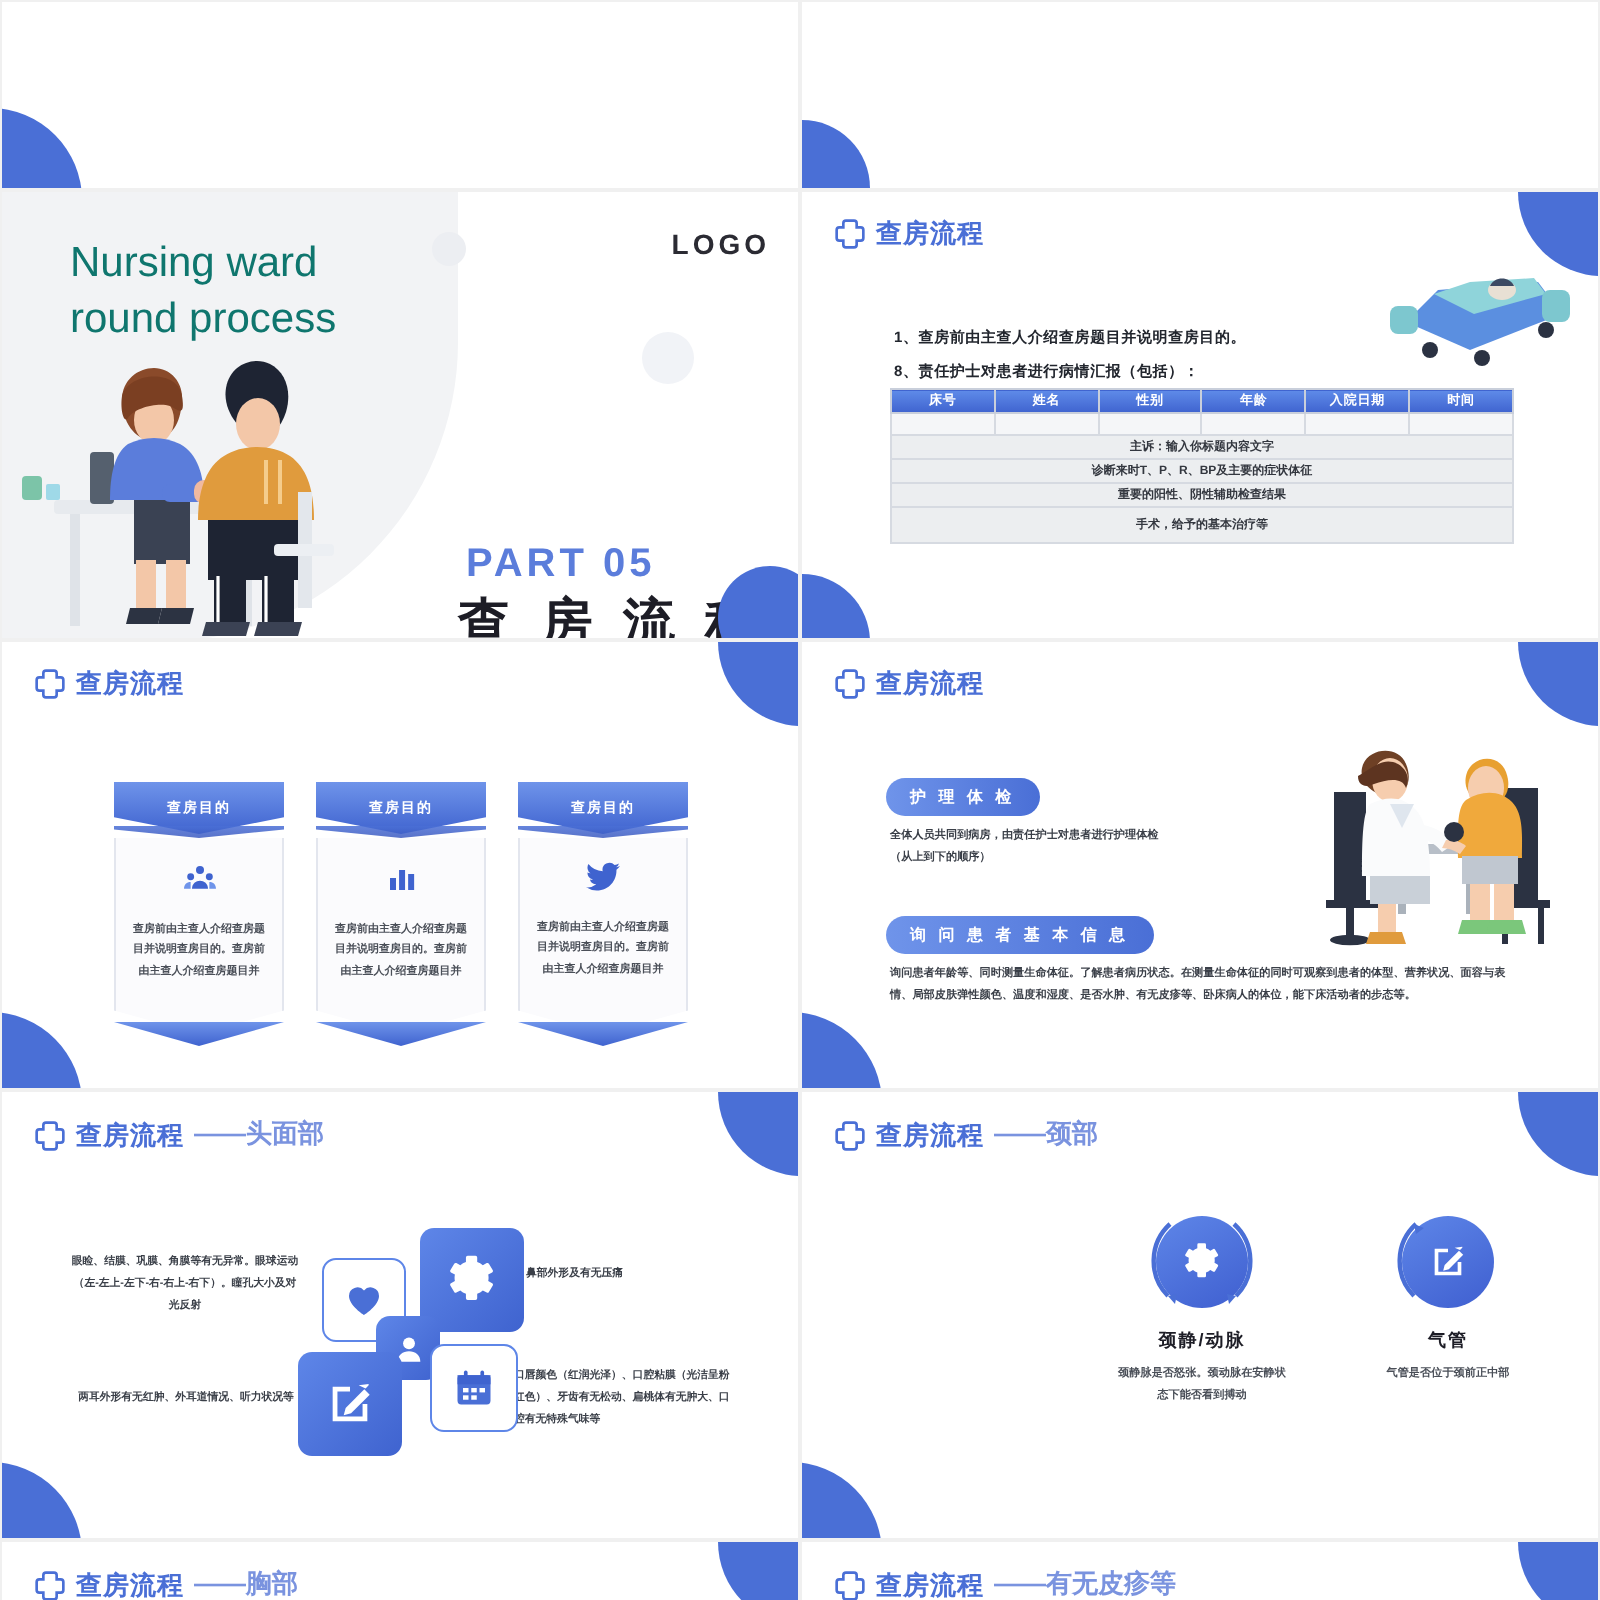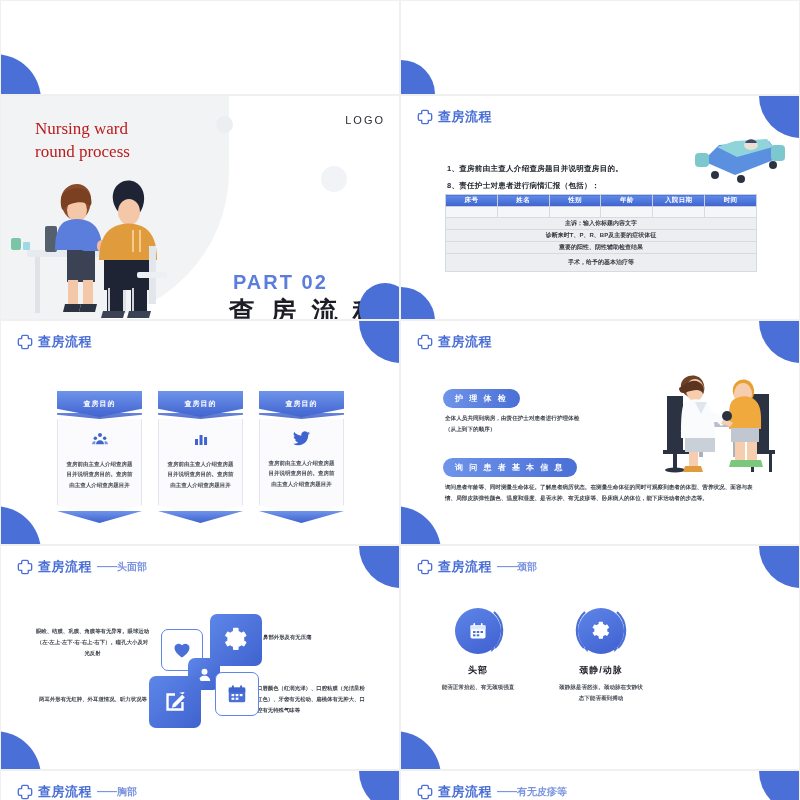--- a/index.html
+++ b/index.html
@@ -54,51 +54,51 @@
   .s-head {
     position: absolute; top: 12px; left: 16px;
     display: flex; align-items: center; gap: 5px;
   }
   .cross-icon { width: 16px; height: 16px; flex: 0 0 auto; }
   .s-title {
     font-size: 13px; font-weight: bold; color: #4a6fd6;
     letter-spacing: 0.5px; white-space: nowrap;
   }
   .s-sub {
-    font-size: 10px; font-weight: bold; color: #7a93df;
+    font-size: 13px; font-weight: bold; color: #7a93df;
     white-space: nowrap; padding-bottom: 1px;
   }
 
   
   .cover { background: #ffffff; }
   .cover-left {
     position: absolute; left: 0; top: 0; width: 228px; height: 225px;
     background: #f2f3f5;
     border-bottom-right-radius: 150px;
   }
   .cover-left::after{
     content:""; position:absolute; right:-10px; top:0; width:120px; height:225px;
     background:#f7f8fa; border-bottom-left-radius:100px; z-index:-1;
   }
   .cover-ghost {
     position: absolute; left: 34px; top: 22px;
-    font-size: 17px; line-height: 1.35; color: #b91c1c;
-    font-family: Liberation Serif, serif;
+    font-size: 21px; line-height: 1.35; color: #0f766e;
+    font-family: Liberation Sans, sans-serif;
   }
   .cover-dot {
     position: absolute; left: 215px; top: 20px;
     width: 17px; height: 17px; border-radius: 50%; background: #eceef2;
   }
   .cover-dot2 {
     position: absolute; left: 320px; top: 70px;
     width: 26px; height: 26px; border-radius: 50%; background: #f1f3f7;
   }
   .logo-txt {
     position: absolute; right: 16px; top: 18px;
-    font-size: 11px; font-weight: normal; letter-spacing: 2px; color: #2b2b33;
+    font-size: 14px; font-weight: bold; letter-spacing: 2px; color: #2b2b33;
   }
   .part-no {
     position: absolute; left: 232px; top: 175px;
     font-size: 20px; font-weight: bold; letter-spacing: 2px; color: #5b7ddb;
   }
   .part-cn {
     position: absolute; left: 228px; top: 198px;
     font-size: 26px; font-weight: bold; letter-spacing: 4px; color: #1d1d26;
   }
   .cover-illus { position: absolute; left: 8px; top: 58px; width: 180px; height: 165px; }
@@ -203,21 +203,21 @@
   <div class="slide">
     <div class="inner cover">
       <div class="cover-left"></div>
       <div class="cover-dot"></div>
       <div class="cover-dot2"></div>
       <div class="cover-ghost">
         <div>Nursing ward</div>
         <div>round process</div>
       </div>
       <div class="logo-txt">LOGO</div>
-      <div class="part-no">PART 02</div>
+      <div class="part-no">PART 05</div>
       <div class="part-cn">查 房 流 程</div>
 
       <svg class="cover-illus" viewBox="0 0 180 165">
 
         <rect x="18" y="96" width="110" height="7" rx="2" fill="#e7eaee"></rect>
         <rect x="26" y="103" width="5" height="56" fill="#dfe3e8"></rect>
         <rect x="112" y="103" width="5" height="56" fill="#dfe3e8"></rect>
 
         <rect x="36" y="72" width="12" height="26" rx="2" fill="#55606e"></rect>
         <rect x="2" y="84" width="10" height="12" rx="2" fill="#7cc4a8"></rect>
@@ -491,58 +491,52 @@
     <div class="inner">
       <div class="s-head">
         <svg class="cross-icon" viewBox="0 0 24 24">
           <path d="M9 2h6a2 2 0 0 1 2 2v3h3a2 2 0 0 1 2 2v6a2 2 0 0 1-2 2h-3v3a2 2 0 0 1-2 2H9a2 2 0 0 1-2-2v-3H4a2 2 0 0 1-2-2V9a2 2 0 0 1 2-2h3V4a2 2 0 0 1 2-2z" fill="none" stroke="#4a6fd6" stroke-width="2"></path>
         </svg>
         <span class="s-title">查房流程</span>
         <span class="s-sub">——颈部</span>
       </div>
       <div class="blob-tr"></div>
 
-      <div class="circ-wrap" style="left:22px;">
-        <div class="circ">
-          <svg class="arc" viewBox="0 0 56 56">
-            <path d="M44 9a25 25 0 0 1 1 36" fill="none" stroke="#4a6fd6" stroke-width="2.2"></path>
-            <path d="M45 45l-4.5-1 1 5z" fill="#4a6fd6"></path>
-          </svg>
-          <svg width="20" height="20" viewBox="0 0 24 24">
-            <rect x="3" y="5" width="18" height="16" rx="2" fill="#fff"></rect>
-            <rect x="3" y="5" width="18" height="5" fill="#dce6ff"></rect>
-            <rect x="6.5" y="2.5" width="2" height="4" rx="1" fill="#fff"></rect>
-            <rect x="15.5" y="2.5" width="2" height="4" rx="1" fill="#fff"></rect>
-            <rect x="6" y="12" width="3" height="2.4" fill="#4a6fd6"></rect>
-            <rect x="10.5" y="12" width="3" height="2.4" fill="#4a6fd6"></rect>
-            <rect x="15" y="12" width="3" height="2.4" fill="#4a6fd6"></rect>
-            <rect x="6" y="16" width="3" height="2.4" fill="#4a6fd6"></rect>
-            <rect x="10.5" y="16" width="3" height="2.4" fill="#4a6fd6"></rect>
-          </svg>
-        </div>
-        <div class="circ-name">头部</div>
-        <div class="circ-desc" style="padding:0 16px">能否正常抬起、有无颈项强直</div>
-      </div>
 
       <div class="circ-wrap" style="left:145px;">
         <div class="circ">
           <svg class="arc" viewBox="0 0 56 56">
             <path d="M12 9a25 25 0 0 0-1 36" fill="none" stroke="#4a6fd6" stroke-width="2.2"></path>
             <path d="M44 9a25 25 0 0 1 1 36" fill="none" stroke="#4a6fd6" stroke-width="2.2"></path>
             <path d="M11 45l4.5-1-1 5z" fill="#4a6fd6"></path>
             <path d="M45 45l-4.5-1 1 5z" fill="#4a6fd6"></path>
           </svg>
           <svg width="20" height="20" viewBox="0 0 24 24">
             <path d="M12 8.3a3.7 3.7 0 1 0 0 7.4 3.7 3.7 0 0 0 0-7.4zm9.3 5.2l-1.8-1a7.7 7.7 0 0 0 0-3l1.8-1a.8.8 0 0 0 .3-1l-1.8-3a.8.8 0 0 0-1-.3l-1.8 1a7.6 7.6 0 0 0-2.6-1.5V1.6a.8.8 0 0 0-.8-.8h-3.6a.8.8 0 0 0-.8.8v2.1A7.6 7.6 0 0 0 6.6 5.2l-1.8-1a.8.8 0 0 0-1 .3l-1.8 3a.8.8 0 0 0 .3 1l1.8 1a7.7 7.7 0 0 0 0 3l-1.8 1a.8.8 0 0 0-.3 1l1.8 3a.8.8 0 0 0 1 .3l1.8-1a7.6 7.6 0 0 0 2.6 1.5v2.1a.8.8 0 0 0 .8.8h3.6a.8.8 0 0 0 .8-.8v-2.1a7.6 7.6 0 0 0 2.6-1.5l1.8 1a.8.8 0 0 0 1-.3l1.8-3a.8.8 0 0 0-.3-1z" fill="#ffffff"></path>
           </svg>
         </div>
         <div class="circ-name">颈静/动脉</div>
         <div class="circ-desc" style="padding:0 12px">颈静脉是否怒张。颈动脉在安静状态下能否看到搏动</div>
       </div>
 
+      <div class="circ-wrap" style="left:268px;">
+        <div class="circ">
+          <svg class="arc" viewBox="0 0 56 56">
+            <path d="M12 9a25 25 0 0 0-1 36" fill="none" stroke="#4a6fd6" stroke-width="2.2"></path>
+            <path d="M11 9l1 5 4-3z" fill="#4a6fd6"></path>
+          </svg>
+          <svg width="20" height="20" viewBox="0 0 24 24">
+            <path d="M4 4h8v2.2H6.2v11.6h11.6V12H20v8H4z" fill="#fff"></path>
+            <path d="M20.6 3.4l-1.4 1.4-3.2-1.4 4.6-0.6z" fill="#fff"></path>
+            <path d="M18.6 5.2L10 13.8l-0.9 3.4 3.4-0.9 8.6-8.6z" fill="#fff"></path>
+          </svg>
+        </div>
+        <div class="circ-name">气管</div>
+        <div class="circ-desc" style="padding:0 18px">气管是否位于颈前正中部</div>
+      </div>
       <div class="blob-bl-lg"></div>
     </div>
   </div>
 
   <div class="slide slide-clip-bot">
     <div class="inner">
       <div class="s-head">
         <svg class="cross-icon" viewBox="0 0 24 24">
           <path d="M9 2h6a2 2 0 0 1 2 2v3h3a2 2 0 0 1 2 2v6a2 2 0 0 1-2 2h-3v3a2 2 0 0 1-2 2H9a2 2 0 0 1-2-2v-3H4a2 2 0 0 1-2-2V9a2 2 0 0 1 2-2h3V4a2 2 0 0 1 2-2z" fill="none" stroke="#4a6fd6" stroke-width="2"></path>
         </svg>

